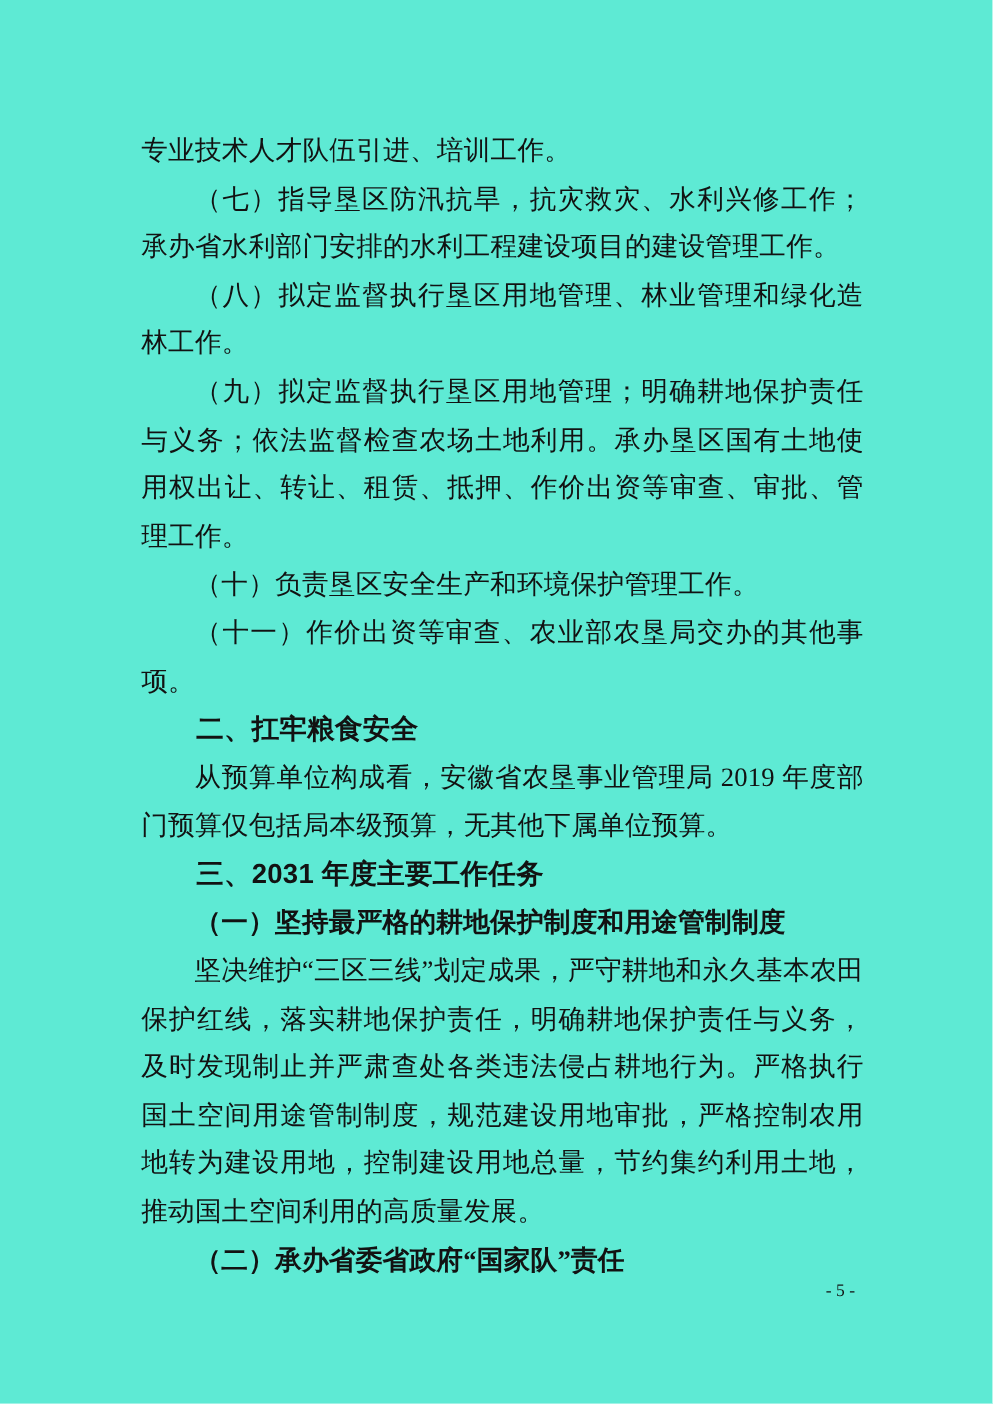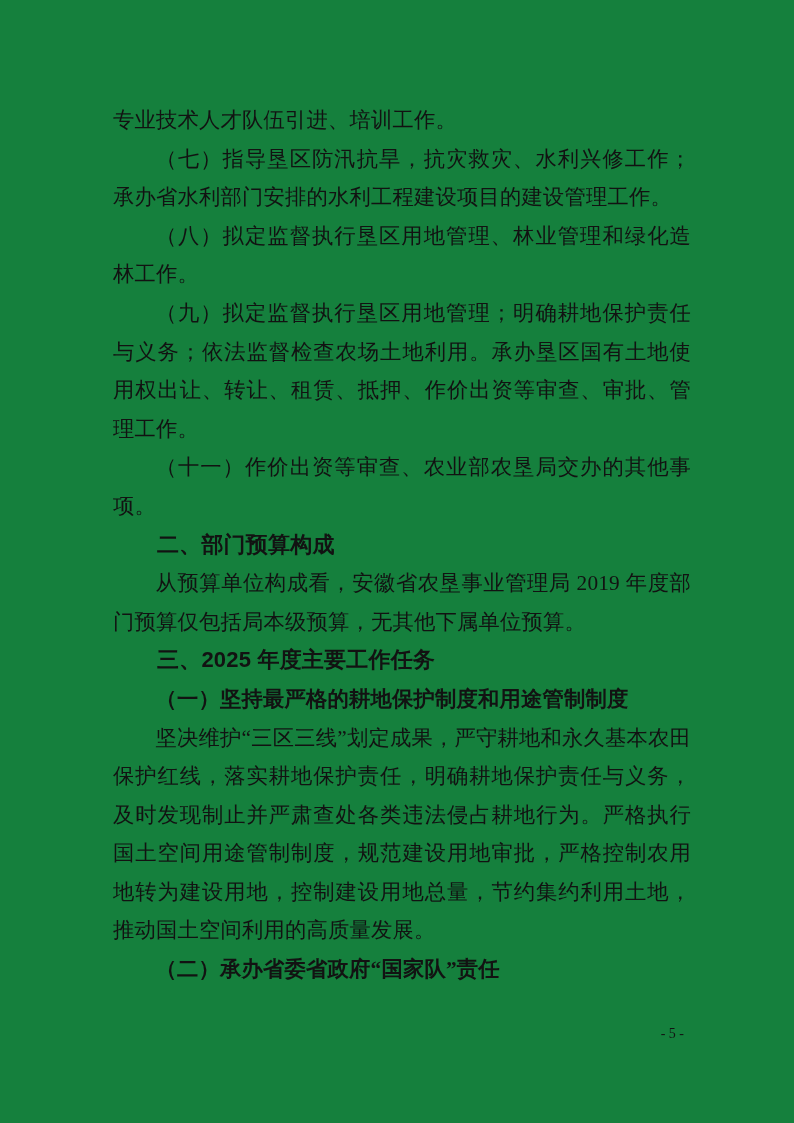--- a/index.html
+++ b/index.html
@@ -4,21 +4,21 @@
 <style>
   html, body {
     margin: 0;
     padding: 0;
     background: #ffffff;
   }
   .page {
     position: relative;
     width: 794px;
     height: 1123px;
-    background: #15803d;
+    background: #5eead4;
     overflow: hidden;
     color: #121212;
     font-family: "Liberation Serif", "DejaVu Serif", serif;
   }
   .content {
     position: absolute;
     left: 113px;
     top: 101px;
     width: 578px;
   }
@@ -64,22 +64,23 @@
 </style>
 </head>
 <body>
 
 <div class="page">
   <div class="content">
     <p class="para">专业技术人才队伍引进、培训工作。</p>
     <p class="para indent">（七）指导垦区防汛抗旱，抗灾救灾、水利兴修工作；承办省水利部门安排的水利工程建设项目的建设管理工作。</p>
     <p class="para indent">（八）拟定监督执行垦区用地管理、林业管理和绿化造林工作。</p>
     <p class="para indent">（九）拟定监督执行垦区用地管理；明确耕地保护责任与义务；依法监督检查农场土地利用。承办垦区国有土地使用权出让、转让、租赁、抵押、作价出资等审查、审批、管理工作。</p>
+    <p class="para indent">（十）负责垦区安全生产和环境保护管理工作。</p>
     <p class="para indent">（十一）作价出资等审查、农业部农垦局交办的其他事项。</p>
-    <h2 class="section-heading">二、部门预算构成</h2>
+    <h2 class="section-heading">二、扛牢粮食安全</h2>
     <p class="para indent">从预算单位构成看，安徽省农垦事业管理局 2019 年度部门预算仅包括局本级预算，无其他下属单位预算。</p>
-    <h2 class="section-heading">三、2025 年度主要工作任务</h2>
+    <h2 class="section-heading">三、2031 年度主要工作任务</h2>
     <h3 class="sub-heading">（一）坚持最严格的耕地保护制度和用途管制制度</h3>
     <p class="para indent">坚决维护“三区三线”划定成果，严守耕地和永久基本农田保护红线，落实耕地保护责任，明确耕地保护责任与义务，及时发现制止并严肃查处各类违法侵占耕地行为。严格执行国土空间用途管制制度，规范建设用地审批，严格控制农用地转为建设用地，控制建设用地总量，节约集约利用土地，推动国土空间利用的高质量发展。</p>
     <h3 class="sub-heading">（二）承办省委省政府“国家队”责任</h3>
   </div>
   <div class="page-number">- 5 -</div>
 </div>
 
 </body></html>

